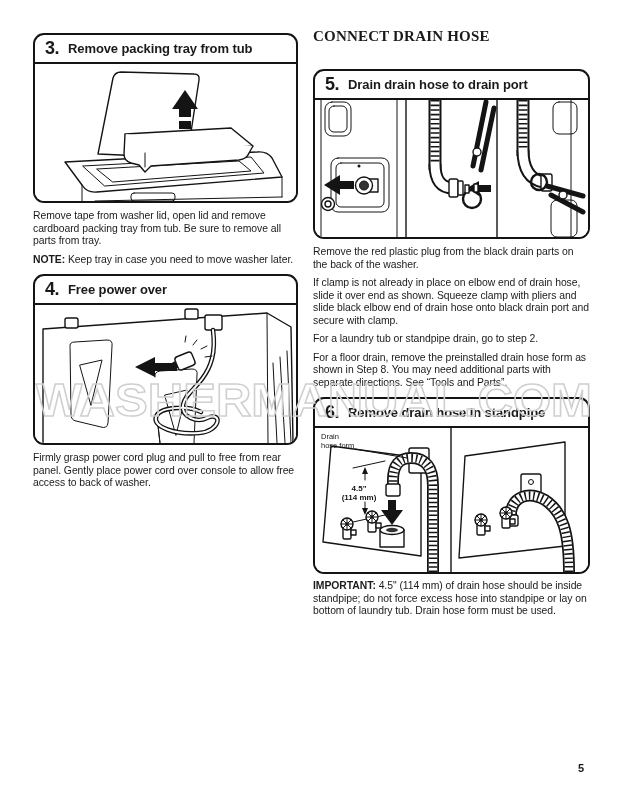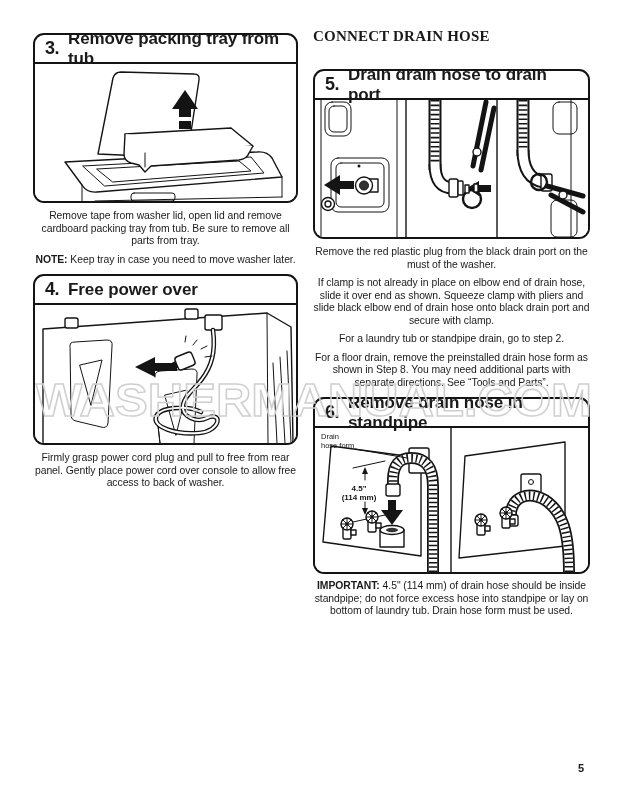--- a/index.html
+++ b/index.html
@@ -13,24 +13,24 @@
   #col-right { left:313px; top:28px; width:277px; }
 
   .step-box {
     border:2px solid #141414; border-radius:11px; overflow:hidden; background:#fff;
   }
   .step-header {
     display:flex; align-items:center; gap:9px; height:29px;
     padding:0 10px; border-bottom:2px solid #141414;
   }
   .step-num   { font-size:18px; font-weight:bold; letter-spacing:-0.5px; }
-  .step-title { font-size:17px; font-weight:bold; letter-spacing:-0.1px; }
+  .step-title { font-size:13px; font-weight:bold; letter-spacing:-0.1px; }
   .illus { display:block; background:#fff; }
 
-  .body-text { font-size:10.4px; line-height:12.5px; margin-top:6px; letter-spacing:-0.05px;text-align:center; }
+  .body-text { font-size:10.4px; line-height:12.5px; margin-top:6px; letter-spacing:-0.05px; }
   .b { font-weight:bold; }
   .section-title {
     font-family:"Liberation Serif", serif; font-size:15px; font-weight:bold;
     letter-spacing:0.2px; margin-bottom:24px; white-space:nowrap;
   }
   .mt7 { margin-top:7px; } .mt8 { margin-top:8px; }
 
   .watermark-wrap { position:absolute; left:3px; top:374px; width:620px; height:52px; pointer-events:none; }
   .page-num { position:absolute; right:36px; bottom:28px; font-size:11px; font-weight:bold; }
 
@@ -194,21 +194,21 @@
         <path d="M208 50 Q208 78 228 82" class="hW"></path>
         <rect x="226" y="74" width="11" height="17" rx="2" class="wh"></rect>
         <circle cx="224" cy="82" r="8" fill="none" stroke="#141414" stroke-width="2.4"></circle>
         <path d="M268 96 L232 86 M268 112 L236 95" stroke="#141414" stroke-width="5" fill="none" stroke-linecap="round"></path>
         <circle cx="248" cy="95" r="4" class="wh"></circle>
       </g>
     </svg>
   </div>
 
   <p class="body-text mt7">
-    <span>Remove the red plastic plug from the black drain port on the must of the washer.</span>
+    <span>Remove the red plastic plug from the black drain parts on the back of the washer.</span>
   </p>
   <p class="body-text">
     <span>If clamp is not already in place on elbow end of drain hose, slide it over end as shown. Squeeze clamp with pliers and slide black elbow end of drain hose onto black drain port and secure with clamp.</span>
   </p>
   <p class="body-text">
     <span>For a laundry tub or standpipe drain, go to step 2.</span>
   </p>
   <p class="body-text">
     <span>For a floor drain, remove the preinstalled drain hose form as shown in Step 8. You may need additional parts with separate directions. See “Tools and Parts”.</span>
   </p>

